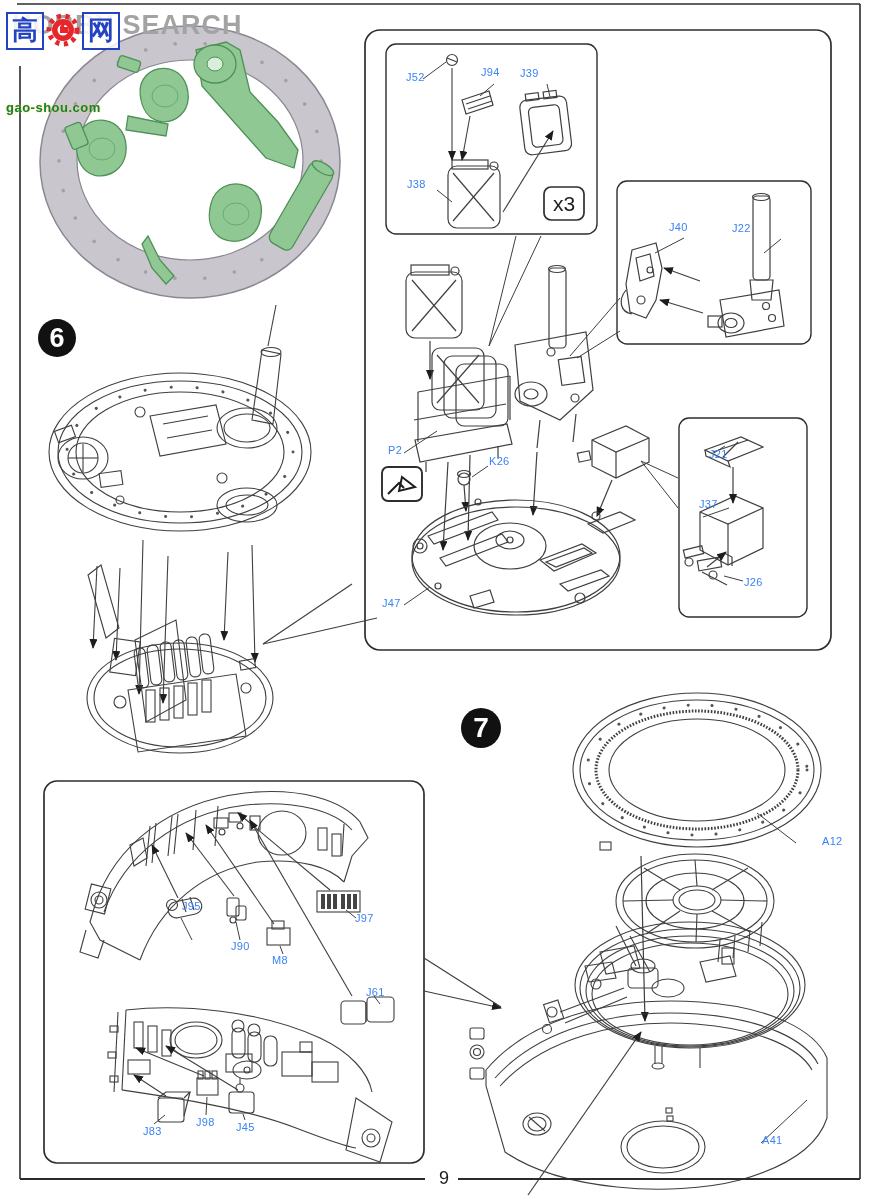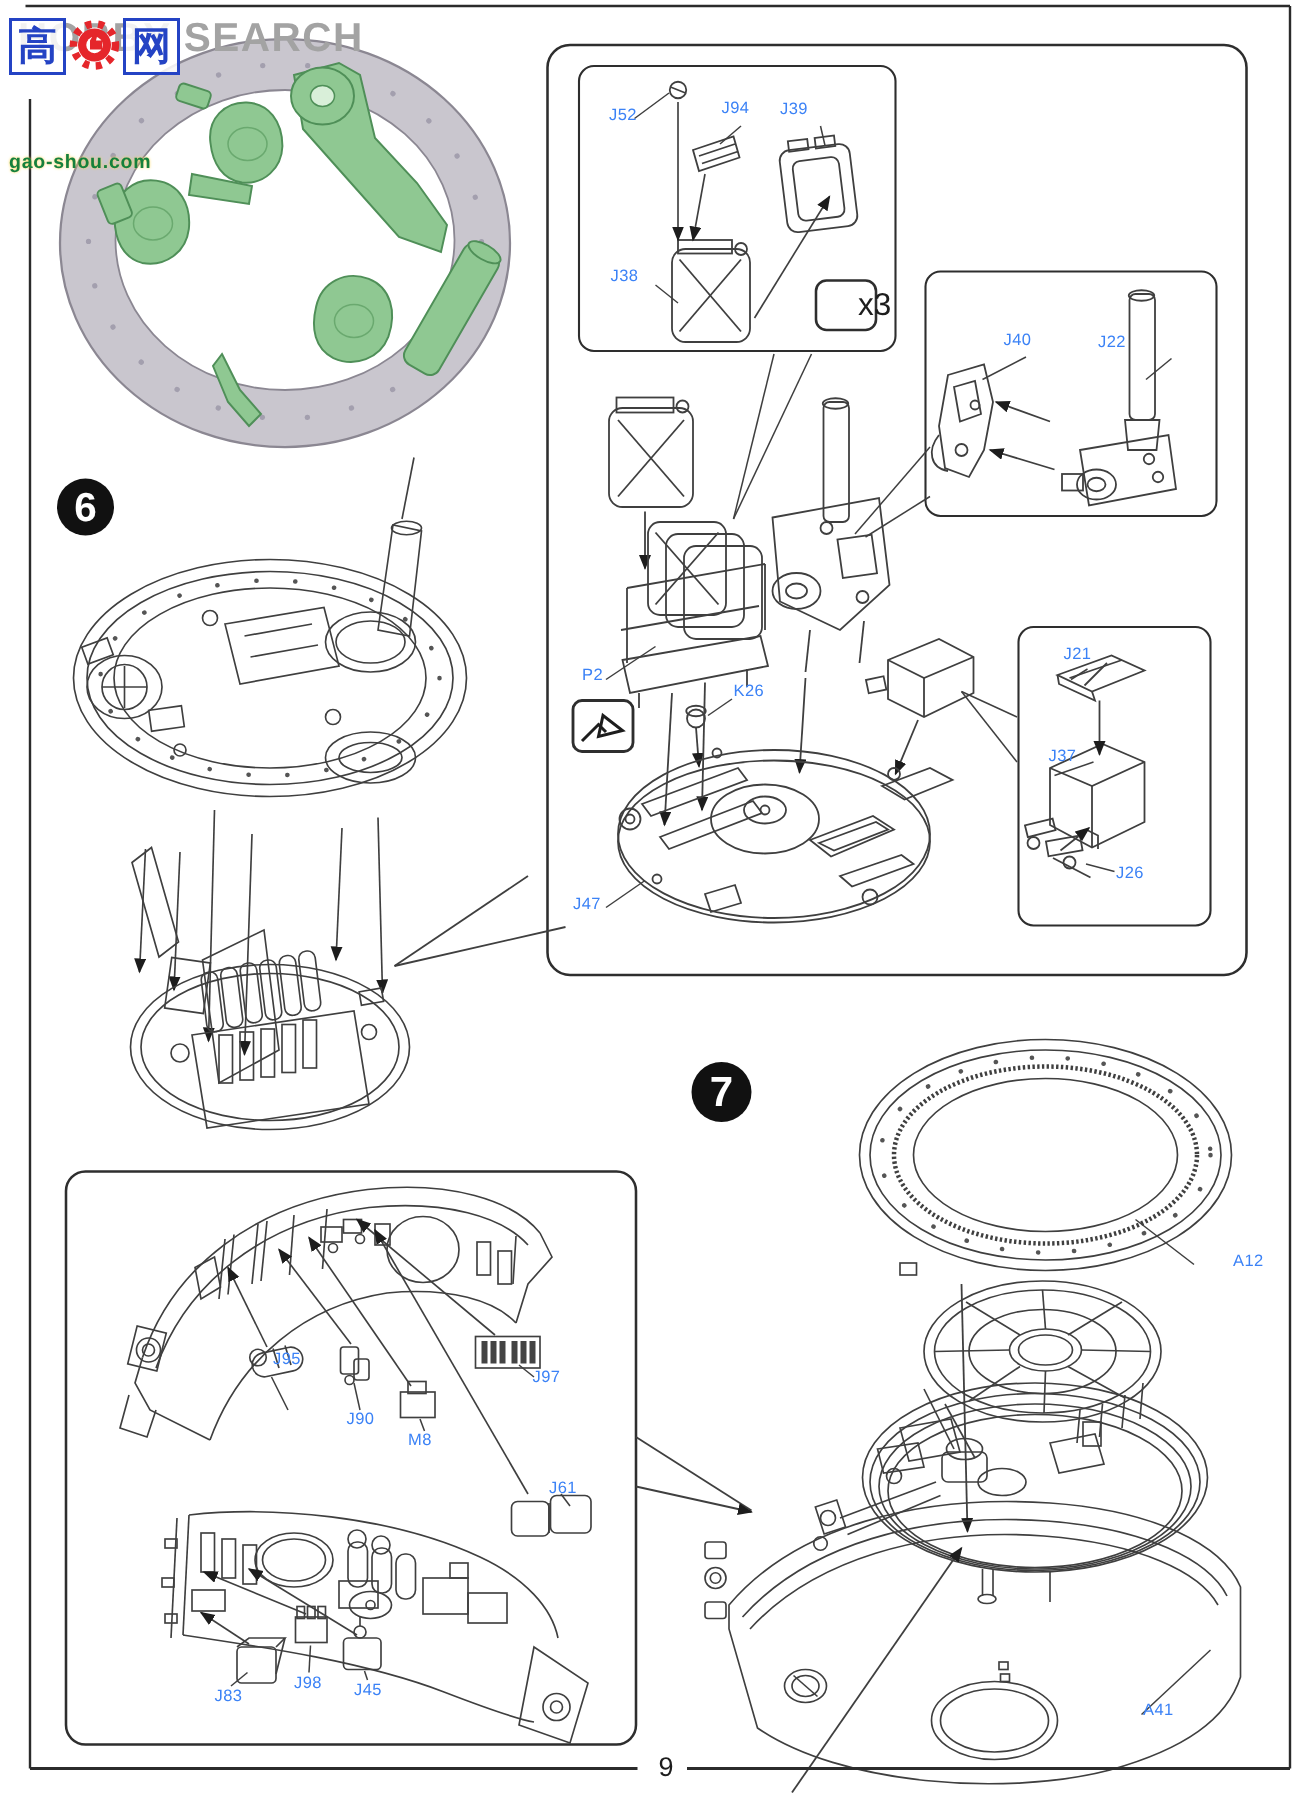--- a/index.html
+++ b/index.html
@@ -4,22 +4,22 @@
 <style>
   html,body{margin:0;padding:0;background:#ffffff;}
   #page{position:relative;width:875px;height:1200px;background:#fff;overflow:hidden;
         font-family:"Liberation Sans",sans-serif;}
   svg{position:absolute;left:0;top:0;}
   .pl{position:absolute;font-size:11px;color:#3b82f6;letter-spacing:.3px;white-space:nowrap;z-index:5;}
   .badge{position:absolute;background:#111;color:#fff;border-radius:50%;text-align:center;
          font-weight:bold;z-index:5;}
   .badge.b6{left:38px;top:319px;width:38px;height:38px;line-height:38px;font-size:27px;}
   .badge.b7{left:461px;top:708px;width:40px;height:40px;line-height:40px;font-size:28px;}
-  .mult{position:absolute;left:572px;top:187px;width:40px;height:33px;line-height:33px;
-        font-size:21px;color:#1d1d1d;z-index:5;}
+  .mult{position:absolute;left:544px;top:187px;width:40px;height:33px;line-height:33px;
+        text-align:center;font-size:21px;color:#1d1d1d;z-index:5;}
   
   .wm-brand{position:absolute;left:12px;top:10px;font-size:27px;font-weight:bold;color:#a3a3a3;
             letter-spacing:1px;z-index:3;}
   .wm-logo{position:absolute;left:6px;top:12px;z-index:4;display:flex;align-items:flex-start;}
   .wm-char{width:34px;height:34px;border:2px solid #2443c4;color:#2443c4;background:rgba(255,255,255,.85);
            font-weight:bold;font-size:26px;line-height:33px;text-align:center;}
   .wm-gear{width:36px;height:40px;margin:0 1px;position:relative;top:-2px;}
   .wm-site{position:absolute;left:6px;top:54px;font-size:13px;font-weight:bold;color:#15803d;
            letter-spacing:.5px;z-index:4;text-shadow:0 0 2px #ffd54d;margin-top:46px;}
   
@@ -495,21 +495,21 @@
   <div class="badge b7">7</div>
 
   <div class="mult">x3</div>
 
   <div class="pl" style="left:406px;top:71px">J52</div>
   <div class="pl" style="left:481px;top:66px">J94</div>
   <div class="pl" style="left:520px;top:67px">J39</div>
   <div class="pl" style="left:407px;top:178px">J38</div>
   <div class="pl" style="left:669px;top:221px">J40</div>
   <div class="pl" style="left:732px;top:222px">J22</div>
-  <div class="pl" style="left:709px;top:430px">J21</div>
+  <div class="pl" style="left:709px;top:448px">J21</div>
   <div class="pl" style="left:699px;top:498px">J37</div>
   <div class="pl" style="left:744px;top:576px">J26</div>
   <div class="pl" style="left:388px;top:444px">P2</div>
   <div class="pl" style="left:489px;top:455px">K26</div>
   <div class="pl" style="left:382px;top:597px">J47</div>
   <div class="pl" style="left:822px;top:835px">A12</div>
   <div class="pl" style="left:762px;top:1134px">A41</div>
   <div class="pl" style="left:355px;top:912px">J97</div>
   <div class="pl" style="left:182px;top:900px">J95</div>
   <div class="pl" style="left:231px;top:940px">J90</div>

